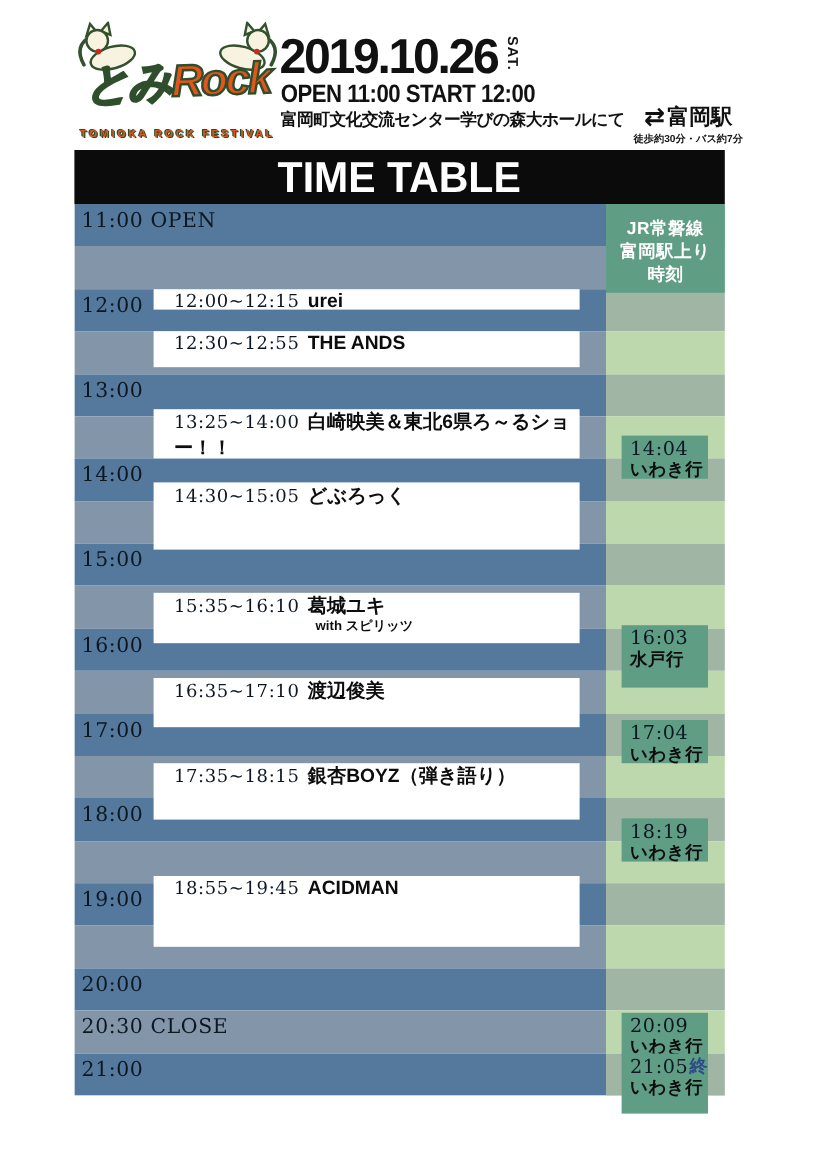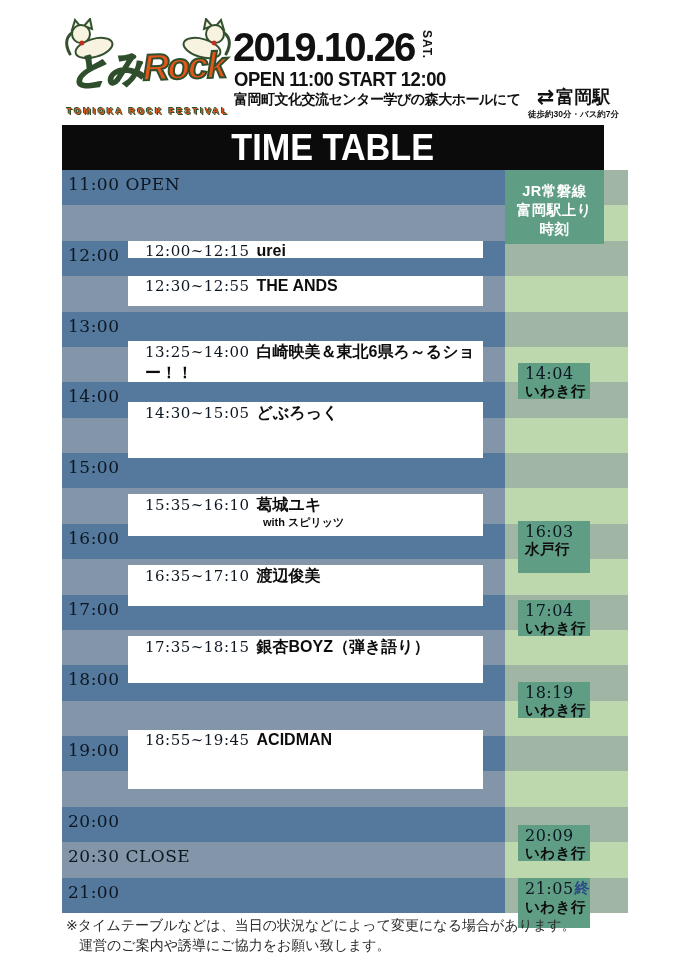--- a/index.html
+++ b/index.html
@@ -39,21 +39,21 @@
   .station-arrow{font-size:21px;font-weight:900;vertical-align:-1px;margin-right:2px;}
   .station-note{font-size:8.5px;font-weight:700;margin-top:0px;white-space:nowrap;}
   
   .titlebar{position:absolute;left:62px;top:125px;width:542px;height:45px;
             background:var(--black-bar);text-align:center;}
   .titlebar span{display:inline-block;color:#fff;font-size:36px;font-weight:900;
                  line-height:45px;letter-spacing:0px;transform:scaleX(0.95);}
   
   .timetable{position:absolute;left:62px;top:170px;width:542px;height:743px;}
   .main-area{position:absolute;left:0;top:0;width:443px;height:743px;overflow:hidden;}
-  .col-area{position:absolute;left:443px;top:0;width:99px;height:743px;overflow:visible;padding-left:24px;}
+  .col-area{position:absolute;left:443px;top:0;width:99px;height:743px;overflow:visible;}
   .stripe{position:absolute;left:0;width:100%;}
   .stripe.dark{background:var(--row-dark);}
   .stripe.light{background:var(--row-light);}
   .col-stripe.dark{background:var(--col-dark);}
   .col-stripe.light{background:var(--col-light);}
   .t{font-family:"DejaVu Serif","Liberation Serif",serif;font-weight:normal;letter-spacing:0.5px;}
   .hour-label{position:absolute;left:6px;font-size:17px;color:#0d1722;white-space:nowrap;}
   .event{position:absolute;left:66px;width:355px;background:#fff;box-sizing:border-box;
          padding:1px 0 0 17px;overflow:visible;}
   .ev-time{font-size:15px;color:#0d1722;}
@@ -195,24 +195,20 @@
       <div class="col-header">
         <div>JR常磐線</div>
         <div>富岡駅上り</div>
         <div>時刻</div>
       </div>
       <div>
           <div class="train" style="top: 193px; height: 36px;"><span class="tr-time t">14:04</span><div class="tr-dest">いわき行</div></div>
           <div class="train" style="top: 351.348px; height: 52px;"><span class="tr-time t">16:03</span><div class="tr-dest">水戸行</div></div>
           <div class="train" style="top: 430px; height: 36px;"><span class="tr-time t">17:04</span><div class="tr-dest">いわき行</div></div>
           <div class="train" style="top: 511.741px; height: 36px;"><span class="tr-time t">18:19</span><div class="tr-dest">いわき行</div></div>
-          <div class="train" style="top: 655px; height: 36px;"><span class="tr-time t">20:09</span><div class="tr-dest">いわき行</div></div>
+          <div class="train" style="top: 674px; height: 36px;"><span class="tr-time t">20:09</span><div class="tr-dest">いわき行</div></div>
           <div class="train" style="top: 707.516px; height: 50px;"><span class="tr-time t">21:05</span><span class="tr-last">終</span><div class="tr-dest">いわき行</div></div>
         </div>
     </div>
   </div>
 
-  <div class="footer">
-    <div class="l1">※タイムテーブルなどは、当日の状況などによって変更になる場合があります。</div>
-    <div class="l2">運営のご案内や誘導にご協力をお願い致します。</div>
-  </div>
 
 </div>
 
 </body></html>

